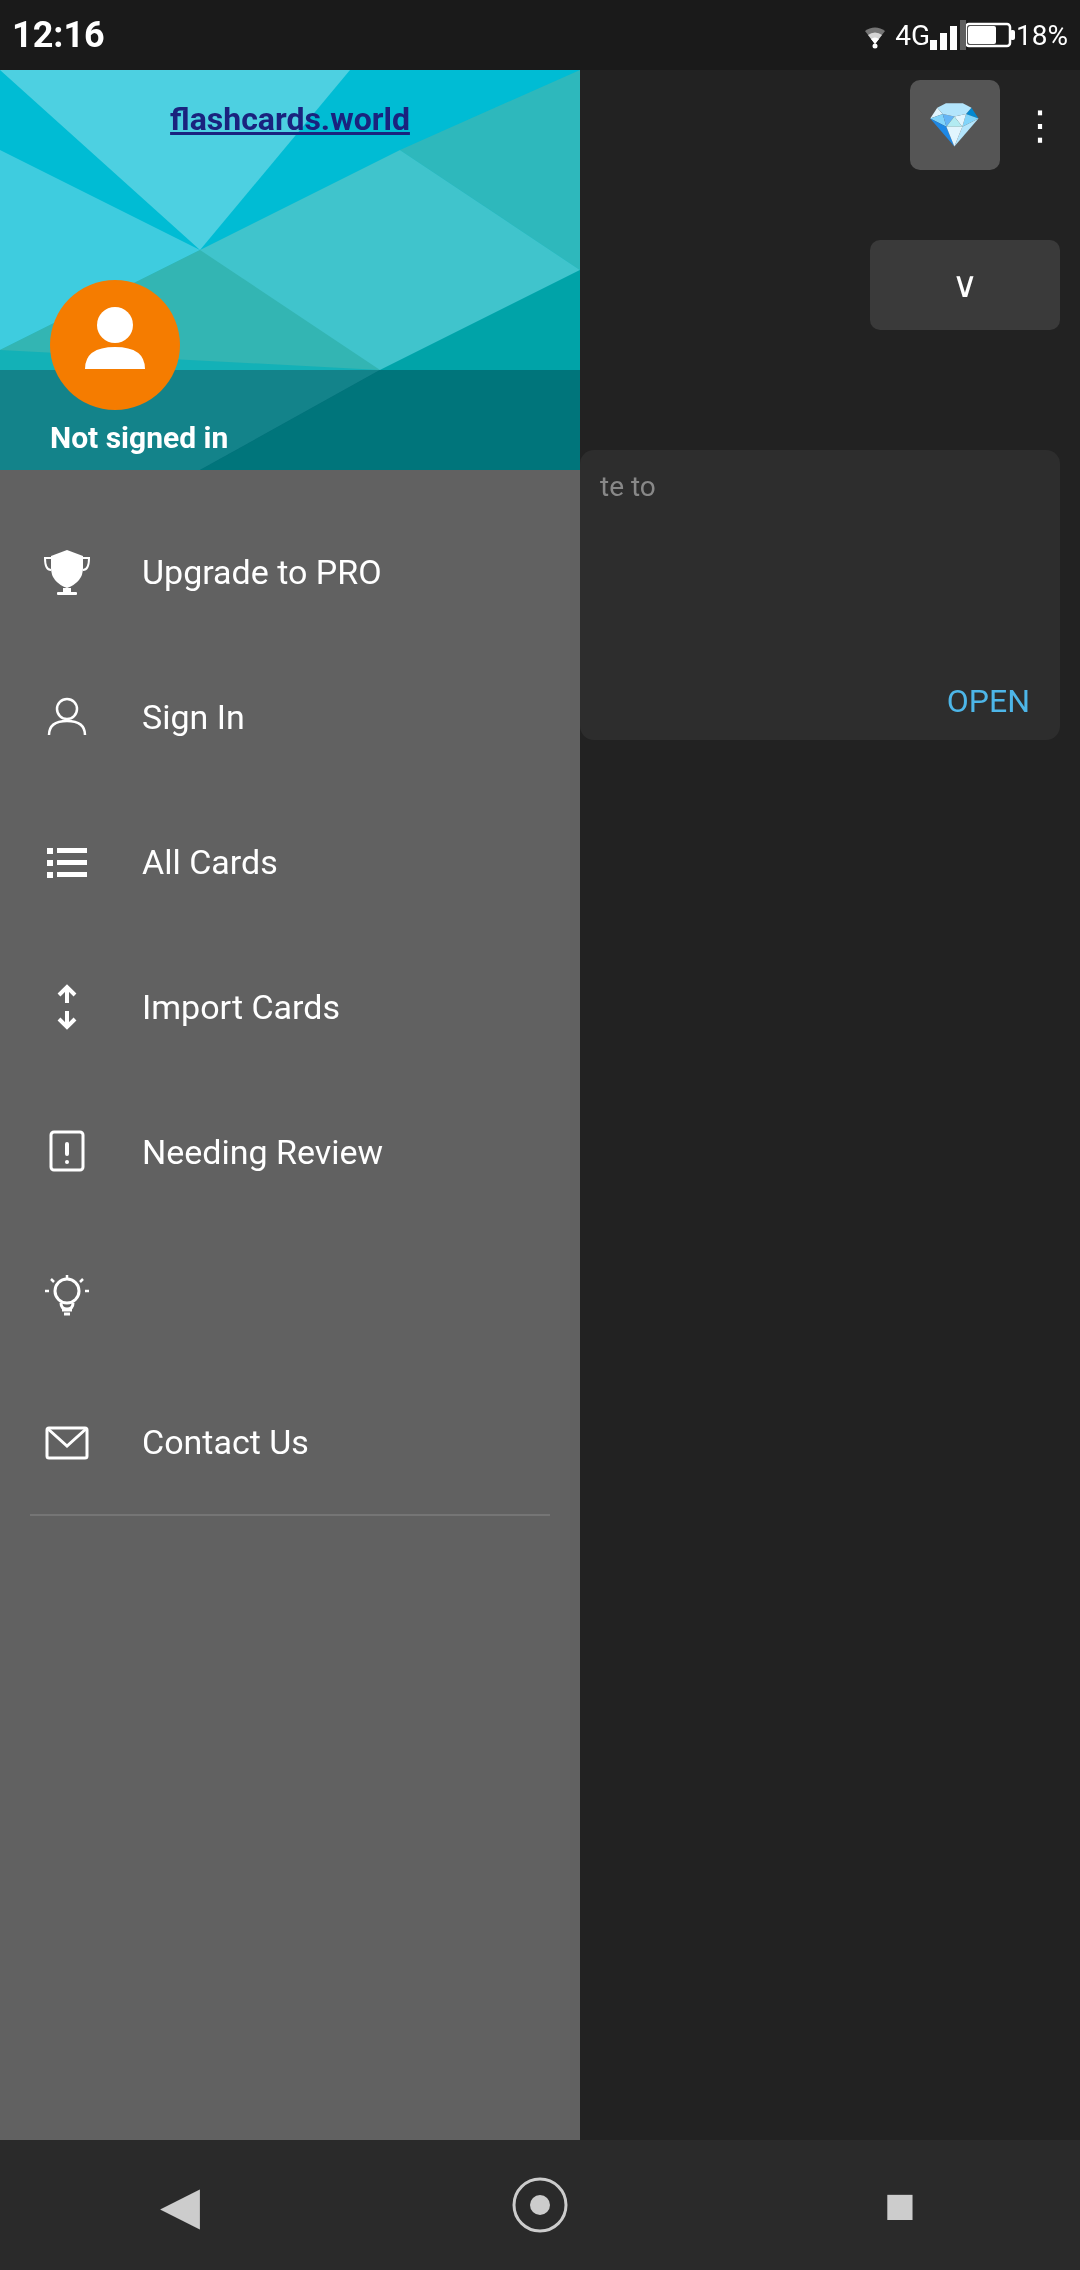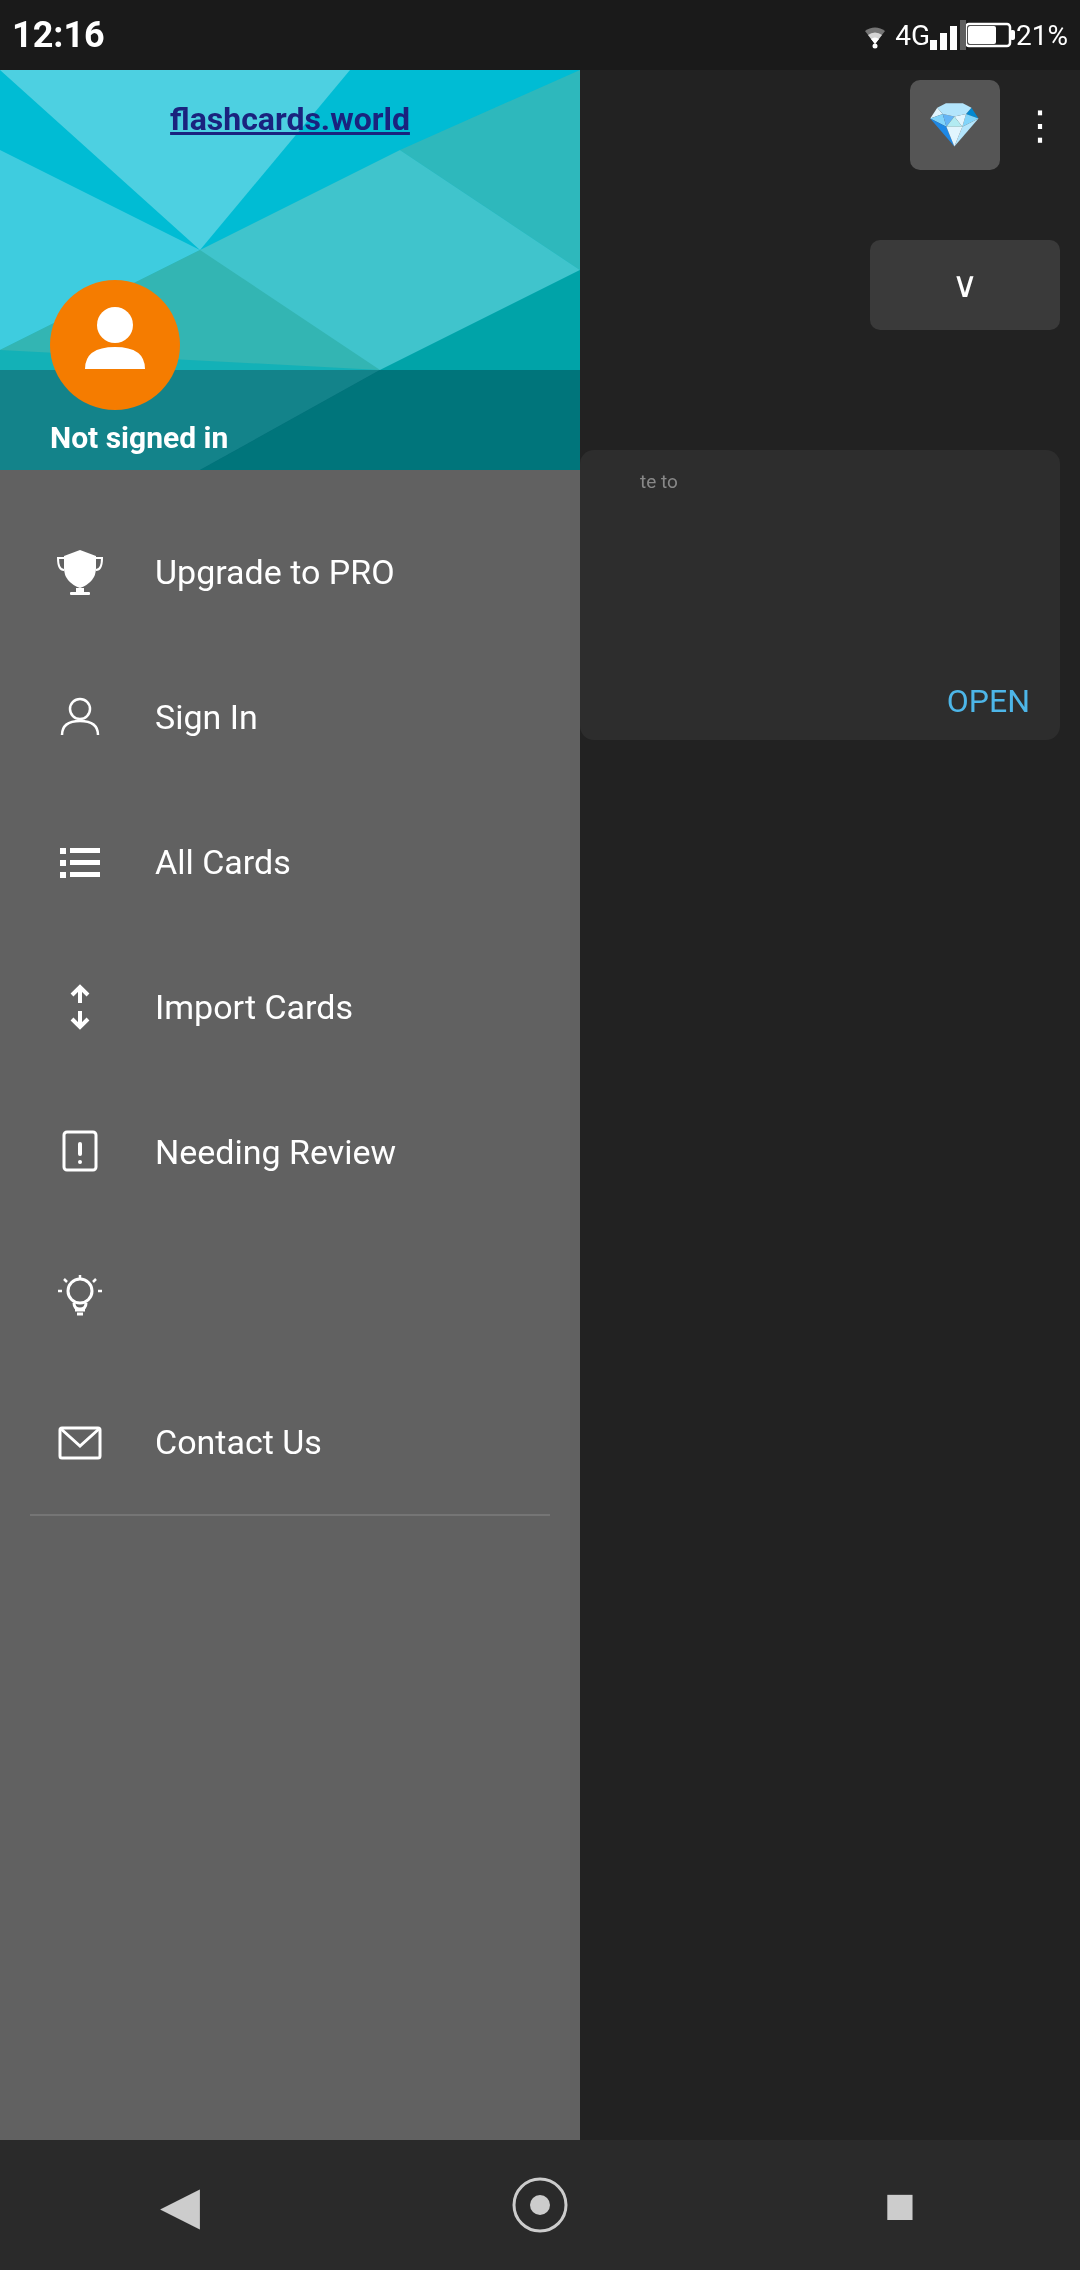--- a/index.html
+++ b/index.html
@@ -107,23 +107,22 @@
       top: 450px;
       right: 20px;
       width: 480px;
       height: 290px;
       background: #2d2d2d;
       border-radius: 14px;
       padding: 20px;
     }
     .update-text {
       color: #888;
-      font-size: 19px;
+      font-size: 28px;
       margin-bottom: 20px;
-      margin-left: 40px;
     }
     .open-btn {
       color: #4db6e8;
       font-size: 32px;
       font-weight: normal;
       position: absolute;
       bottom: 20px;
       right: 30px;
     }
 
@@ -214,21 +213,21 @@
     .drawer-menu {
       flex: 1;
       display: flex;
       flex-direction: column;
       overflow: hidden;
     }
 
     .menu-item {
       display: flex;
       align-items: center;
-      padding: 0 45px;
+      padding: 0 32px;
       height: 145px;
       cursor: pointer;
       flex-shrink: 0;
     }
     .menu-icon-wrap {
       width: 70px;
       height: 70px;
       display: flex;
       align-items: center;
       justify-content: center;
@@ -295,21 +294,21 @@
       <rect x="10" y="13" width="7" height="17"></rect>
       <rect x="20" y="6" width="7" height="24"></rect>
       <rect x="30" y="0" width="6" height="30" opacity="0.3"></rect>
     </svg>
 
     <svg width="50" height="26" viewBox="0 0 50 26" fill="none">
       <rect x="0" y="2" width="44" height="22" rx="3" stroke="white" stroke-width="2.5"></rect>
       <rect x="44" y="8" width="5" height="10" rx="2" fill="white"></rect>
       <rect x="2" y="4" width="28" height="18" rx="2" fill="white"></rect>
     </svg>
-    <span class="status-battery">21%</span>
+    <span class="status-battery">18%</span>
   </div>
 </div>
 
 <div class="main-bg"></div>
 
 <div class="top-right-icons">
   <div class="gem-btn">
     <span class="gem-icon">💎</span>
   </div>
   <span class="more-btn">⋮</span>

